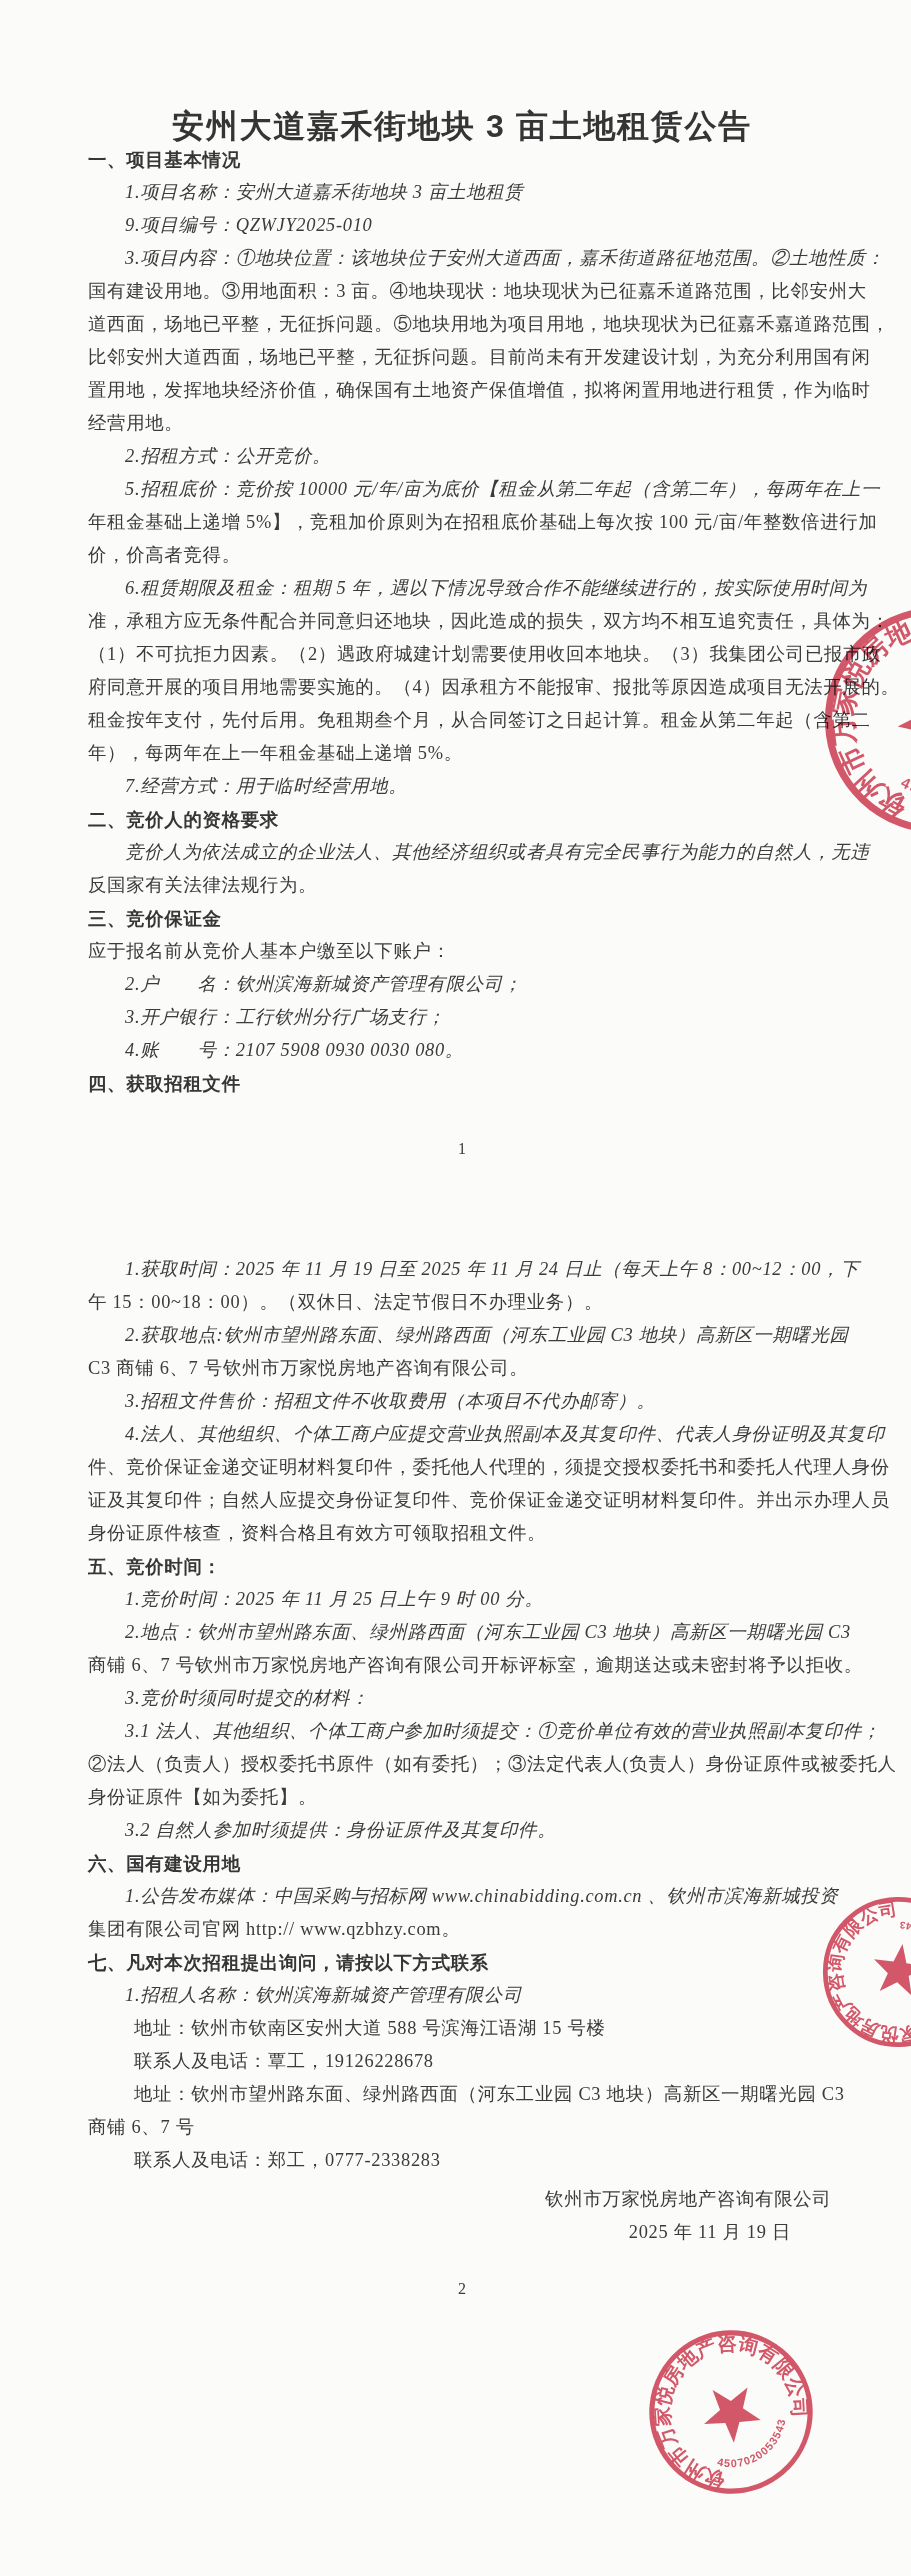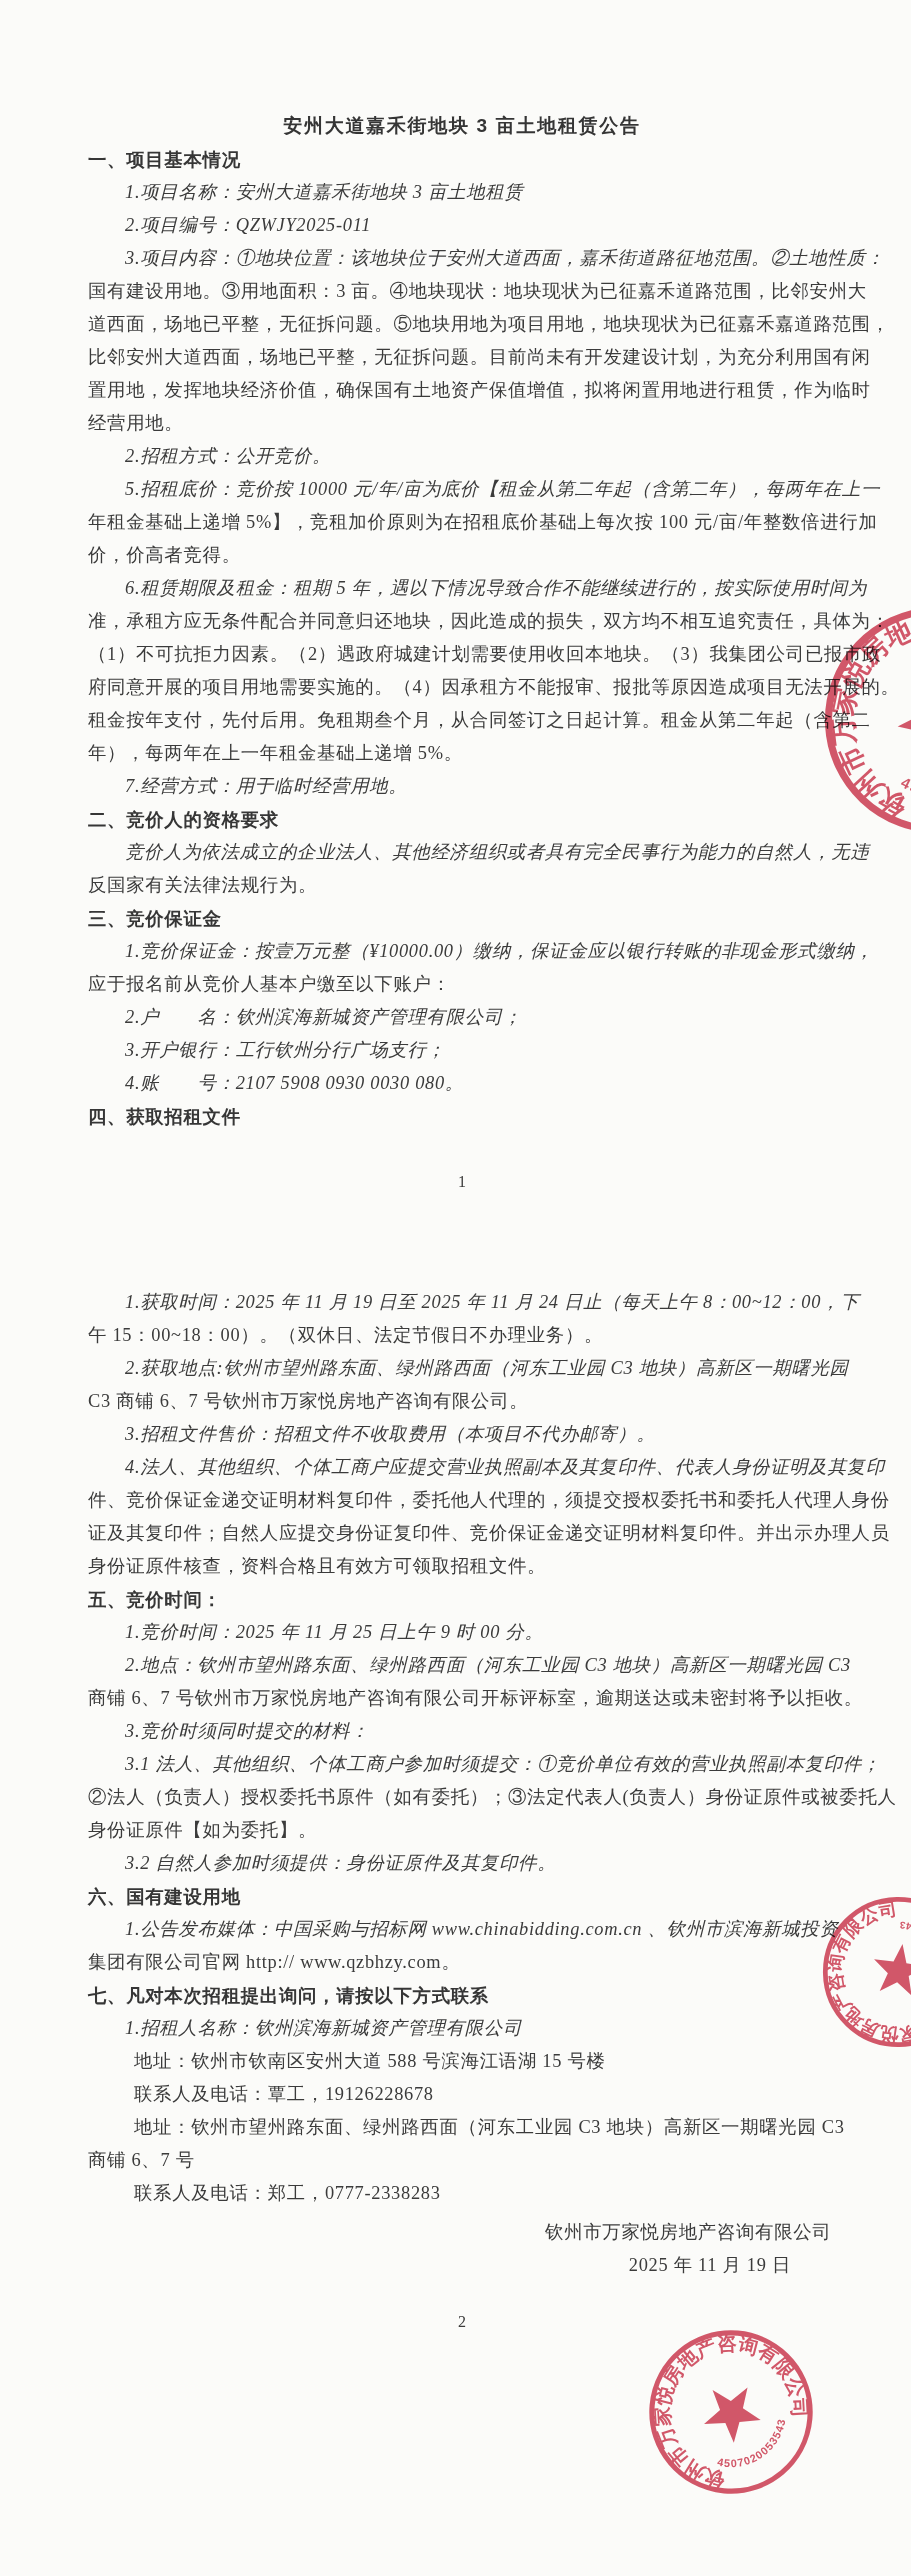--- a/index.html
+++ b/index.html
@@ -11,21 +11,21 @@
     color:#3b3b3b;
     font-family:"Liberation Serif", serif;
   }
   .lines {
     position:absolute; left:88px; top:109px; width:748px;
     font-size:18.4px; letter-spacing:0.7px; line-height:33px;
   }
   .line { height:33px; white-space:nowrap; }
   .doc-title {
     height:34px; line-height:34px; text-align:center;
-    font-size:19px; font-weight:bold; letter-spacing:1.7px;
+    font-size:32px; font-weight:bold; letter-spacing:1.7px;
     font-family:"Liberation Sans", sans-serif; white-space:nowrap;
     color:#353535;
   }
   .hd { font-weight:bold; font-family:"Liberation Sans", sans-serif; color:#363636; }
   .ind  { padding-left:37px;font-style:italic; }
   .ind2 { padding-left:46px; }
   .pgnum { text-align:center; font-size:16px; letter-spacing:0; }
   .gap1 { margin-top:32px; }
   .gap2 { margin-top:88px; }
   .gap3 { margin-top:23.5px; }
@@ -41,21 +41,21 @@
 </style>
 </head>
 <body>
 
 <div class="page">
 
   <div class="lines">
       <div class="doc-title">安州大道嘉禾街地块 3 亩土地租赁公告</div>
       <div class="line hd">一、项目基本情况</div>
       <div class="line ind">1.项目名称：安州大道嘉禾街地块 3 亩土地租赁</div>
-      <div class="line ind">2.项目编号：QZWJY2025-011</div>
+      <div class="line ind">9.项目编号：QZWJY2025-010</div>
       <div class="line ind">3.项目内容：①地块位置：该地块位于安州大道西面，嘉禾街道路征地范围。②土地性质：</div>
       <div class="line">国有建设用地。③用地面积：3 亩。④地块现状：地块现状为已征嘉禾道路范围，比邻安州大</div>
       <div class="line">道西面，场地已平整，无征拆问题。⑤地块用地为项目用地，地块现状为已征嘉禾嘉道路范围，</div>
       <div class="line">比邻安州大道西面，场地已平整，无征拆问题。目前尚未有开发建设计划，为充分利用国有闲</div>
       <div class="line">置用地，发挥地块经济价值，确保国有土地资产保值增值，拟将闲置用地进行租赁，作为临时</div>
       <div class="line">经营用地。</div>
       <div class="line ind">2.招租方式：公开竞价。</div>
       <div class="line ind">5.招租底价：竞价按 10000 元/年/亩为底价【租金从第二年起（含第二年），每两年在上一</div>
       <div class="line">年租金基础上递增 5%】，竞租加价原则为在招租底价基础上每次按 100 元/亩/年整数倍进行加</div>
       <div class="line">价，价高者竞得。</div>
@@ -63,21 +63,20 @@
       <div class="line">准，承租方应无条件配合并同意归还地块，因此造成的损失，双方均不相互追究责任，具体为：</div>
       <div class="line">（1）不可抗拒力因素。（2）遇政府城建计划需要使用收回本地块。（3）我集团公司已报市政</div>
       <div class="line">府同意开展的项目用地需要实施的。（4）因承租方不能报审、报批等原因造成项目无法开展的。</div>
       <div class="line">租金按年支付，先付后用。免租期叁个月，从合同签订之日起计算。租金从第二年起（含第二</div>
       <div class="line">年），每两年在上一年租金基础上递增 5%。</div>
       <div class="line ind">7.经营方式：用于临时经营用地。</div>
       <div class="line hd">二、竞价人的资格要求</div>
       <div class="line ind">竞价人为依法成立的企业法人、其他经济组织或者具有完全民事行为能力的自然人，无违</div>
       <div class="line">反国家有关法律法规行为。</div>
       <div class="line hd">三、竞价保证金</div>
-      <div class="line ind">1.竞价保证金：按壹万元整（¥10000.00）缴纳，保证金应以银行转账的非现金形式缴纳，</div>
       <div class="line">应于报名前从竞价人基本户缴至以下账户：</div>
       <div class="line ind">2.户　　名：钦州滨海新城资产管理有限公司；</div>
       <div class="line ind">3.开户银行：工行钦州分行广场支行；</div>
       <div class="line ind">4.账　　号：2107 5908 0930 0030 080。</div>
       <div class="line hd">四、获取招租文件</div>
       <div class="line pgnum gap1">1</div>
       <div class="line ind gap2">1.获取时间：2025 年 11 月 19 日至 2025 年 11 月 24 日止（每天上午 8：00~12：00，下</div>
       <div class="line">午 15：00~18：00）。（双休日、法定节假日不办理业务）。</div>
       <div class="line ind">2.获取地点:钦州市望州路东面、绿州路西面（河东工业园 C3 地块）高新区一期曙光园</div>
       <div class="line">C3 商铺 6、7 号钦州市万家悦房地产咨询有限公司。</div>

